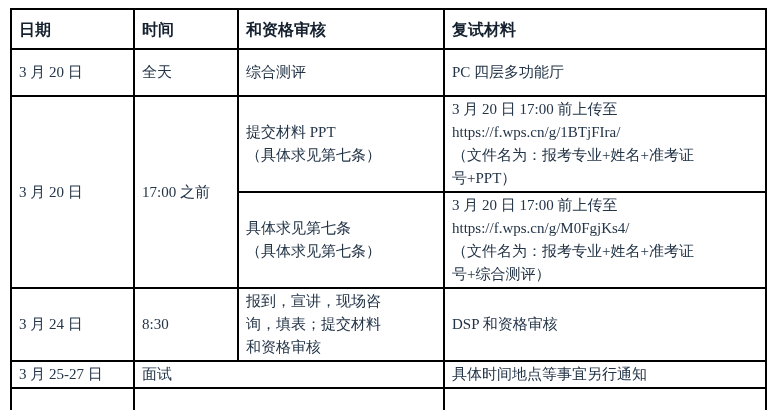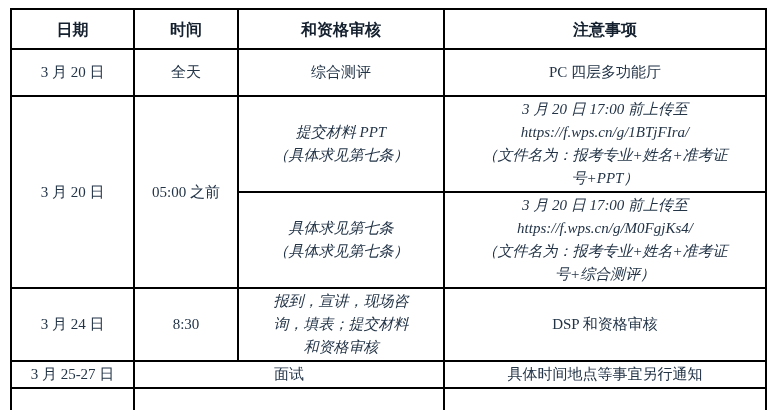--- a/index.html
+++ b/index.html
@@ -14,73 +14,73 @@
   table.sched {
     position: absolute;
     left: 10px;
     top: 8px;
     width: 755px;
     border-collapse: collapse;
     table-layout: fixed;
   }
   table.sched th, table.sched td {
     border: 2px solid var(--border, #000);
-    text-align: center;
+    text-align: left;
     vertical-align: middle;
-    padding: 1px 14px;
+    padding: 1px 7px;
     color: var(--text, #233447);
     font-size: 15px;
     line-height: 23px;
     overflow: hidden;
   }
   table.sched th {
     font-size: 16px;
     font-weight: bold;
     color: var(--header-text, #14202e);
   }
   tr.row-header   { height: 40px; }
   tr.row-r1       { height: 47px; }
   tr.row-r2       { height: 95px; }
   tr.row-r3       { height: 93px; }
   tr.row-r4       { height: 68px; }
   tr.row-r5       { height: 26px; margin-top: 12px; }
   tr.row-stub     { height: 22px; }
   tr.row-stub td  { border-bottom: none; }
-  .line { white-space: nowrap; font-style: italic; }
+  .line { white-space: nowrap; }
 </style>
 </head>
 <body>
 
 <div class="page">
   <table class="sched">
     <colgroup>
       <col style="width:123px">
       <col style="width:104px">
       <col style="width:206px">
       <col style="width:322px">
     </colgroup>
 
     <tbody>
         <tr class="row-header">
       <th>日期</th>
       <th>时间</th>
       <th>和资格审核</th>
-      <th>注意事项</th>
+      <th>复试材料</th>
     </tr>
 
     <tr class="row-r1">
       <td>3 月 20 日</td>
       <td>全天</td>
       <td>综合测评</td>
       <td>PC 四层多功能厅</td>
     </tr>
 
     <tr class="row-r2">
       <td rowspan="2">3 月 20 日</td>
-      <td rowspan="2">05:00 之前</td>
+      <td rowspan="2">17:00 之前</td>
       <td>
         <div class="line">提交材料 PPT</div>
         <div class="line">（具体求见第七条）</div>
       </td>
       <td>
         <div class="line">3 月 20 日 17:00 前上传至</div>
         <div class="line">https://f.wps.cn/g/1BTjFIra/</div>
         <div class="line">（文件名为：报考专业+姓名+准考证</div>
         <div class="line">号+PPT）</div>
       </td>

